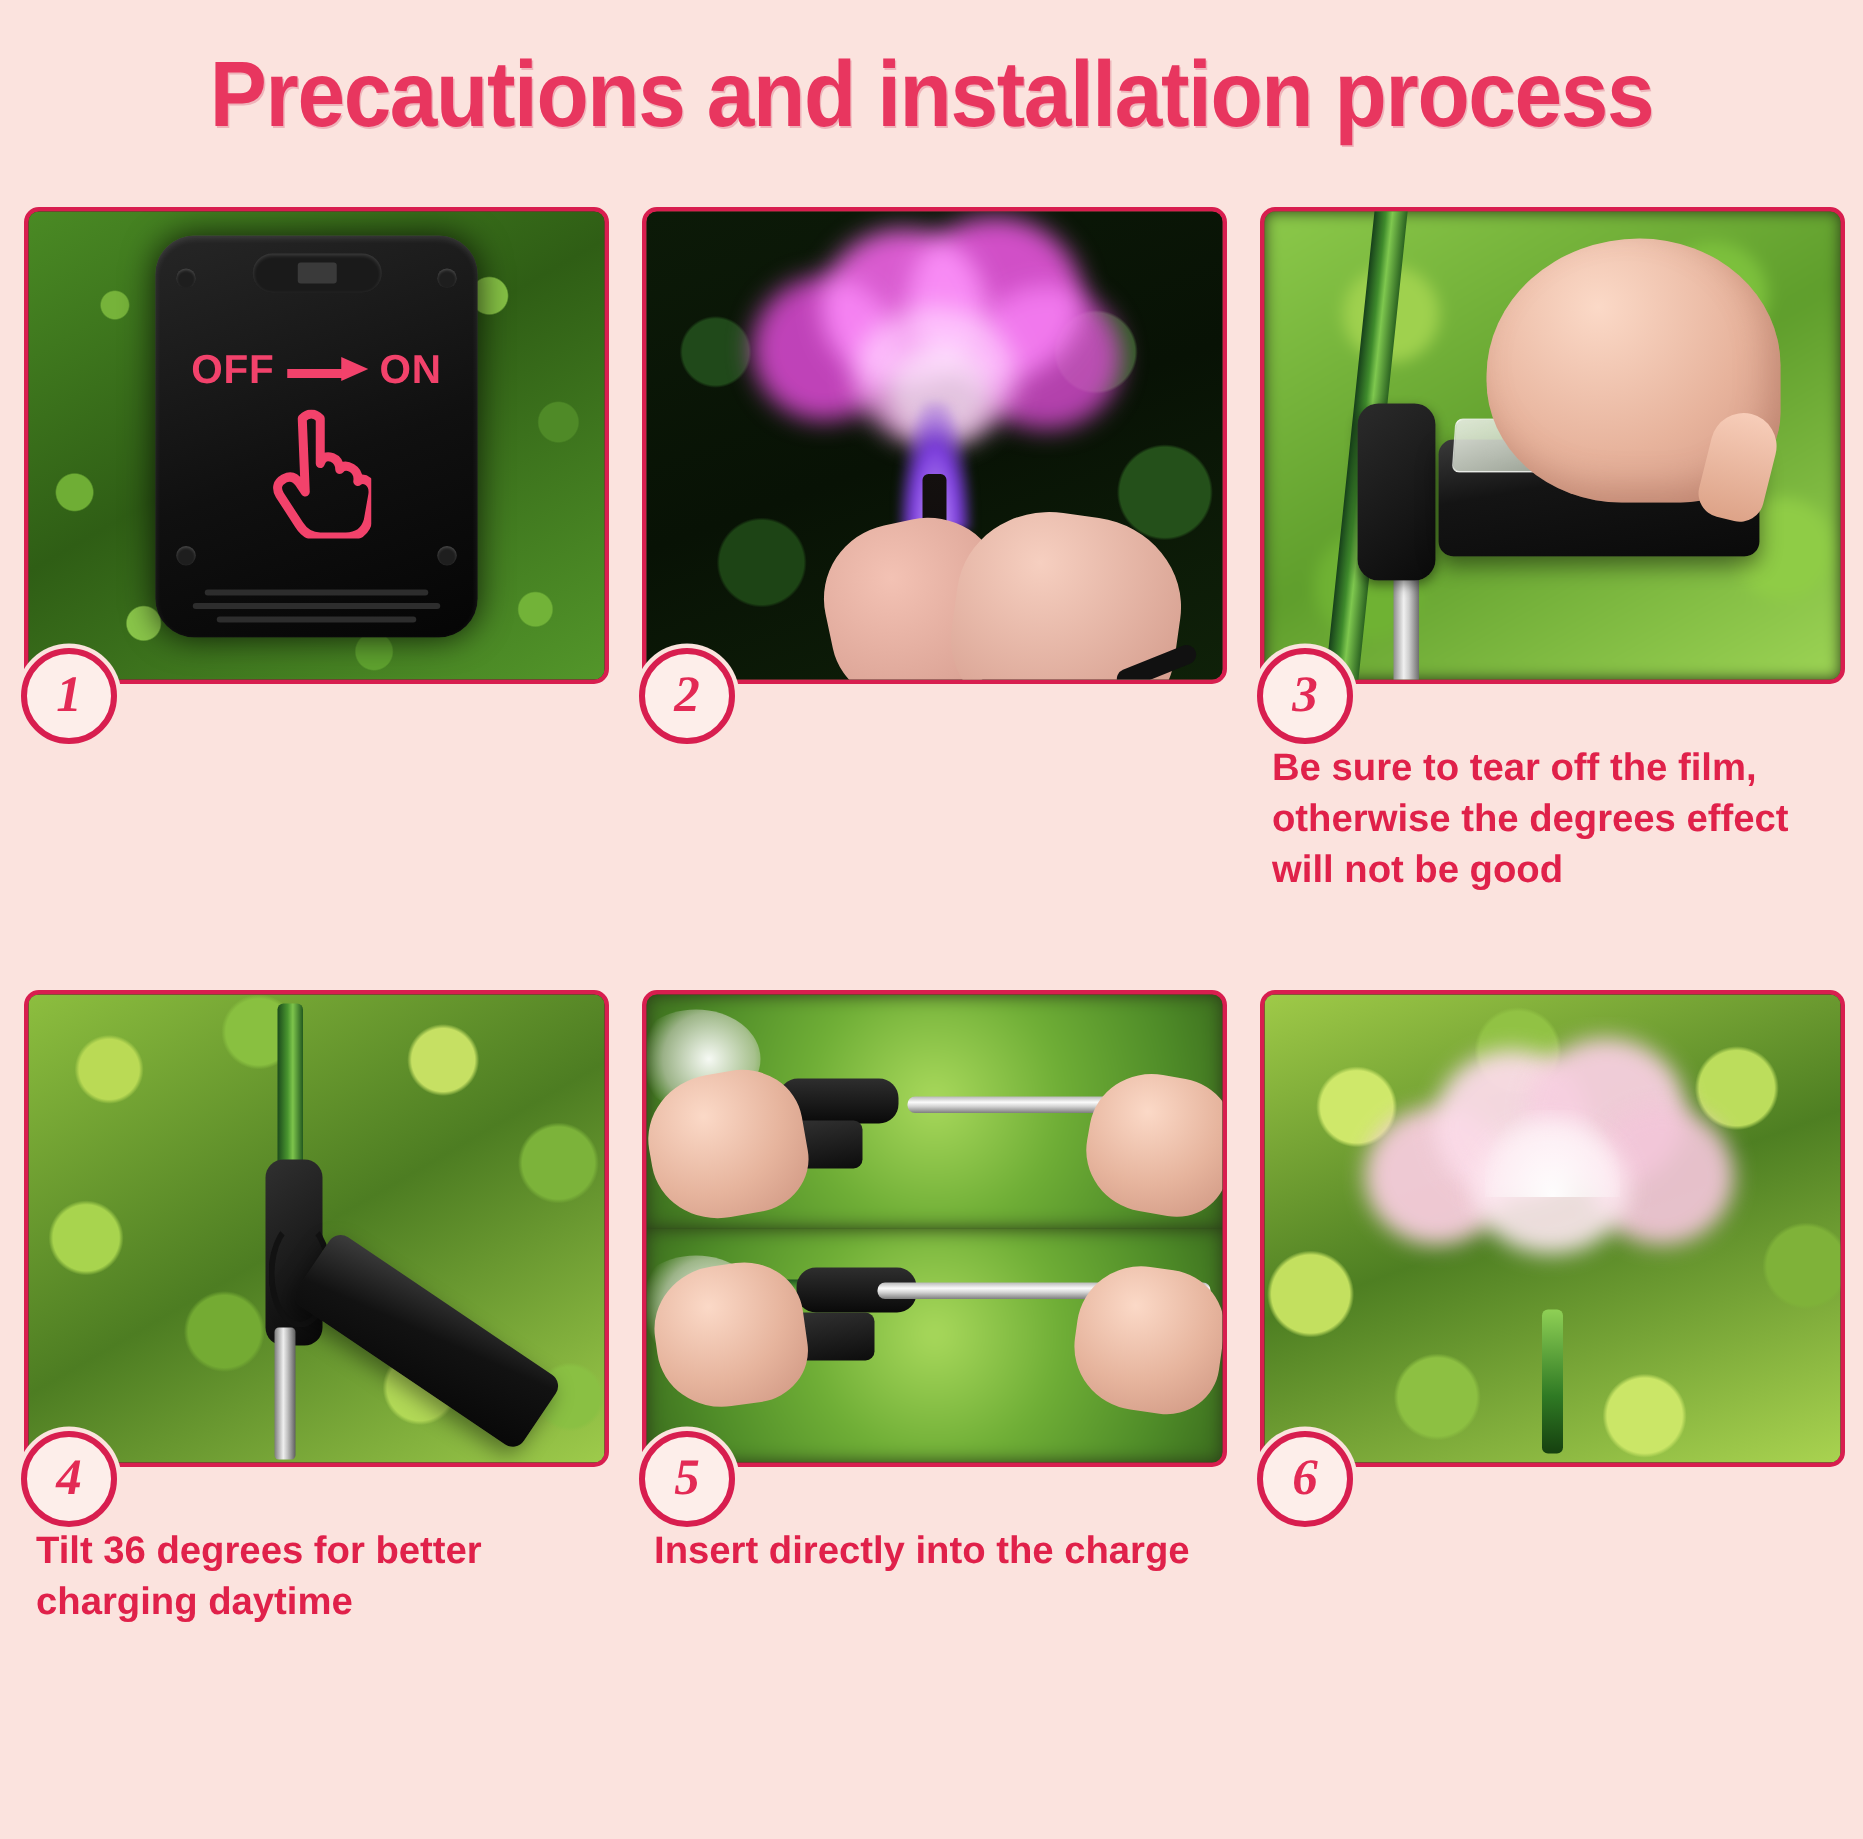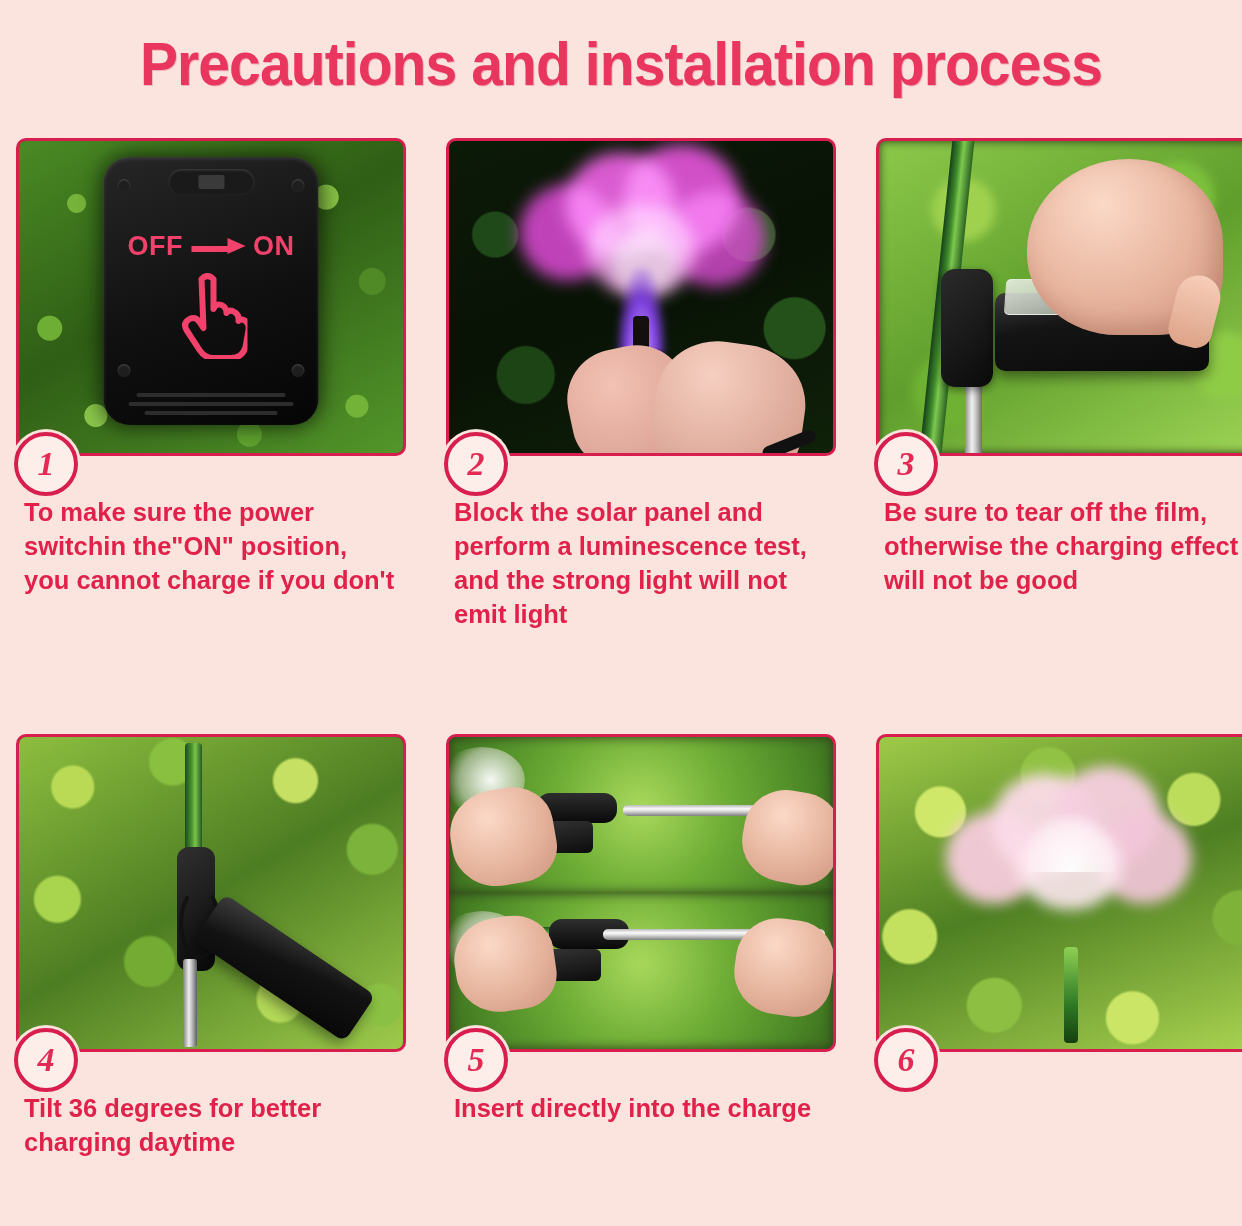--- a/index.html
+++ b/index.html
@@ -27,21 +27,20 @@
   }
 
   
   .grid{
     position:absolute;top:138px;left:16px;
     width:1210px;
     display:grid;
     grid-template-columns:390px 390px 390px;
     column-gap:22px;
     row-gap:0px;
-    gap:40px;
   }
   .cell{position:relative;}
   .row2{margin-top:62px;}
 
   
   .photo{
     position:relative;
     width:390px;height:318px;
     border:3px solid #d81e4f;
     border-radius:10px;
@@ -347,21 +346,20 @@
             </div>
             <div class="sb-fine">
               <i style="width:78%"></i>
                 <i style="width:86%"></i>
                 <i style="width:70%"></i>
             </div>
           </div>
         </div>
       </div>
       <div class="badge">1</div>
-      <div class="caption">To make sure the power switchin the"ON" position, you cannot charge if you don't</div>
     </div>
 
     <div class="cell">
       <div class="photo">
         <div class="scene">
           <div class="p2bg"></div>
           <div class="glowflower">
             <div class="gf-puff" style="left:6px;top:40px;width:96px;height:96px;background:#e04ad8;opacity:.85"></div>
             <div class="gf-puff" style="left:52px;top:8px;width:110px;height:104px;background:#f062e6;opacity:.9"></div>
             <div class="gf-puff" style="left:110px;top:0px;width:116px;height:110px;background:#e755dd;opacity:.9"></div>
@@ -370,40 +368,39 @@
             <div class="gf-puff" style="left:96px;top:86px;width:70px;height:66px;background:#ffffff;opacity:.55"></div>
             <div class="gf-core"></div>
           </div>
           <div class="gf-stem"></div>
           <div class="hand p2hand1"></div>
           <div class="hand p2hand2"></div>
           <div class="p2band"></div>
         </div>
       </div>
       <div class="badge">2</div>
-      <div class="caption">Block the solar panel and perform a luminescence test, and the strong light will not emit light</div>
     </div>
 
     <div class="cell">
       <div class="photo">
         <div class="scene">
           <div class="p3bg"></div>
           <div class="greenpole"></div>
           <div class="chrome"></div>
           <div class="clampblk"></div>
           <div class="solarpanel">
             <div class="solarglass"></div>
           </div>
           <div class="p3hand">
             <div class="p3finger"></div>
           </div>
         </div>
       </div>
       <div class="badge">3</div>
-      <div class="caption">Be sure to tear off the film, otherwise the charging effect will not be good</div>
+      <div class="caption">Be sure to tear off the film, otherwise the degrees effect will not be good</div>
     </div>
 
     <div class="cell row2">
       <div class="photo">
         <div class="scene">
           <div class="p4bg"></div>
           <div class="p4pole"></div>
           <div class="p4clamp"></div>
           <div class="p4wire"></div>
           <div class="p4chrome"></div>

